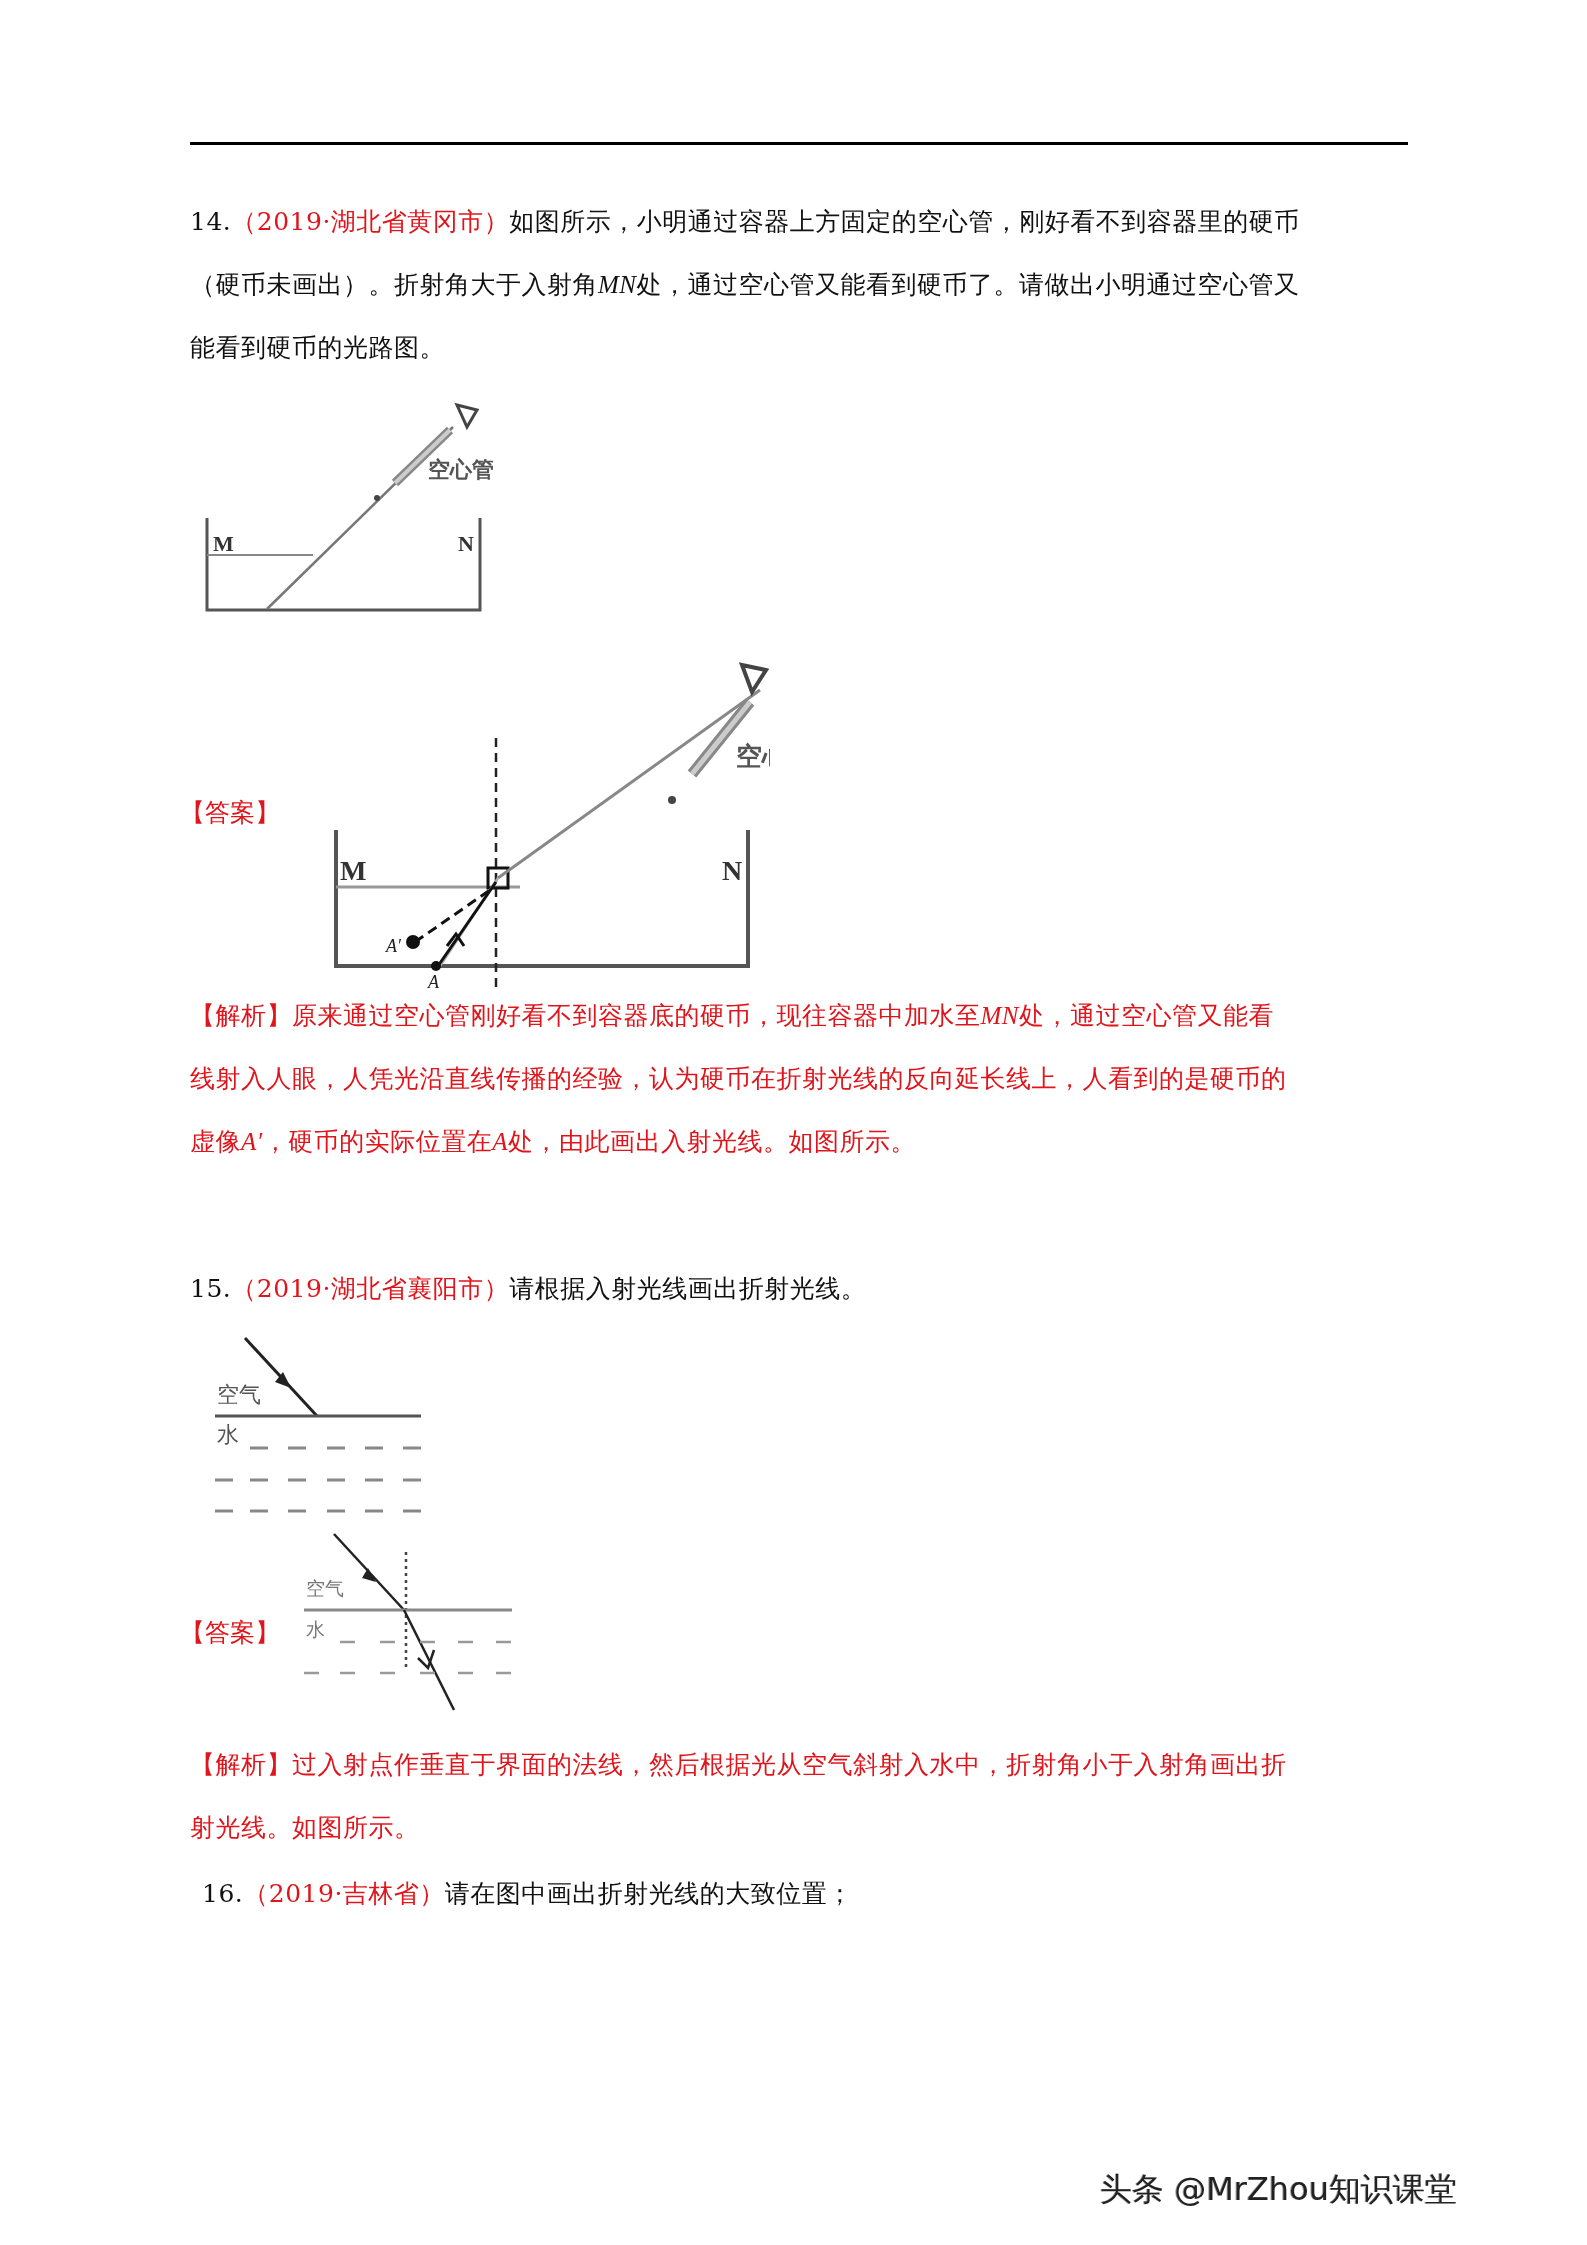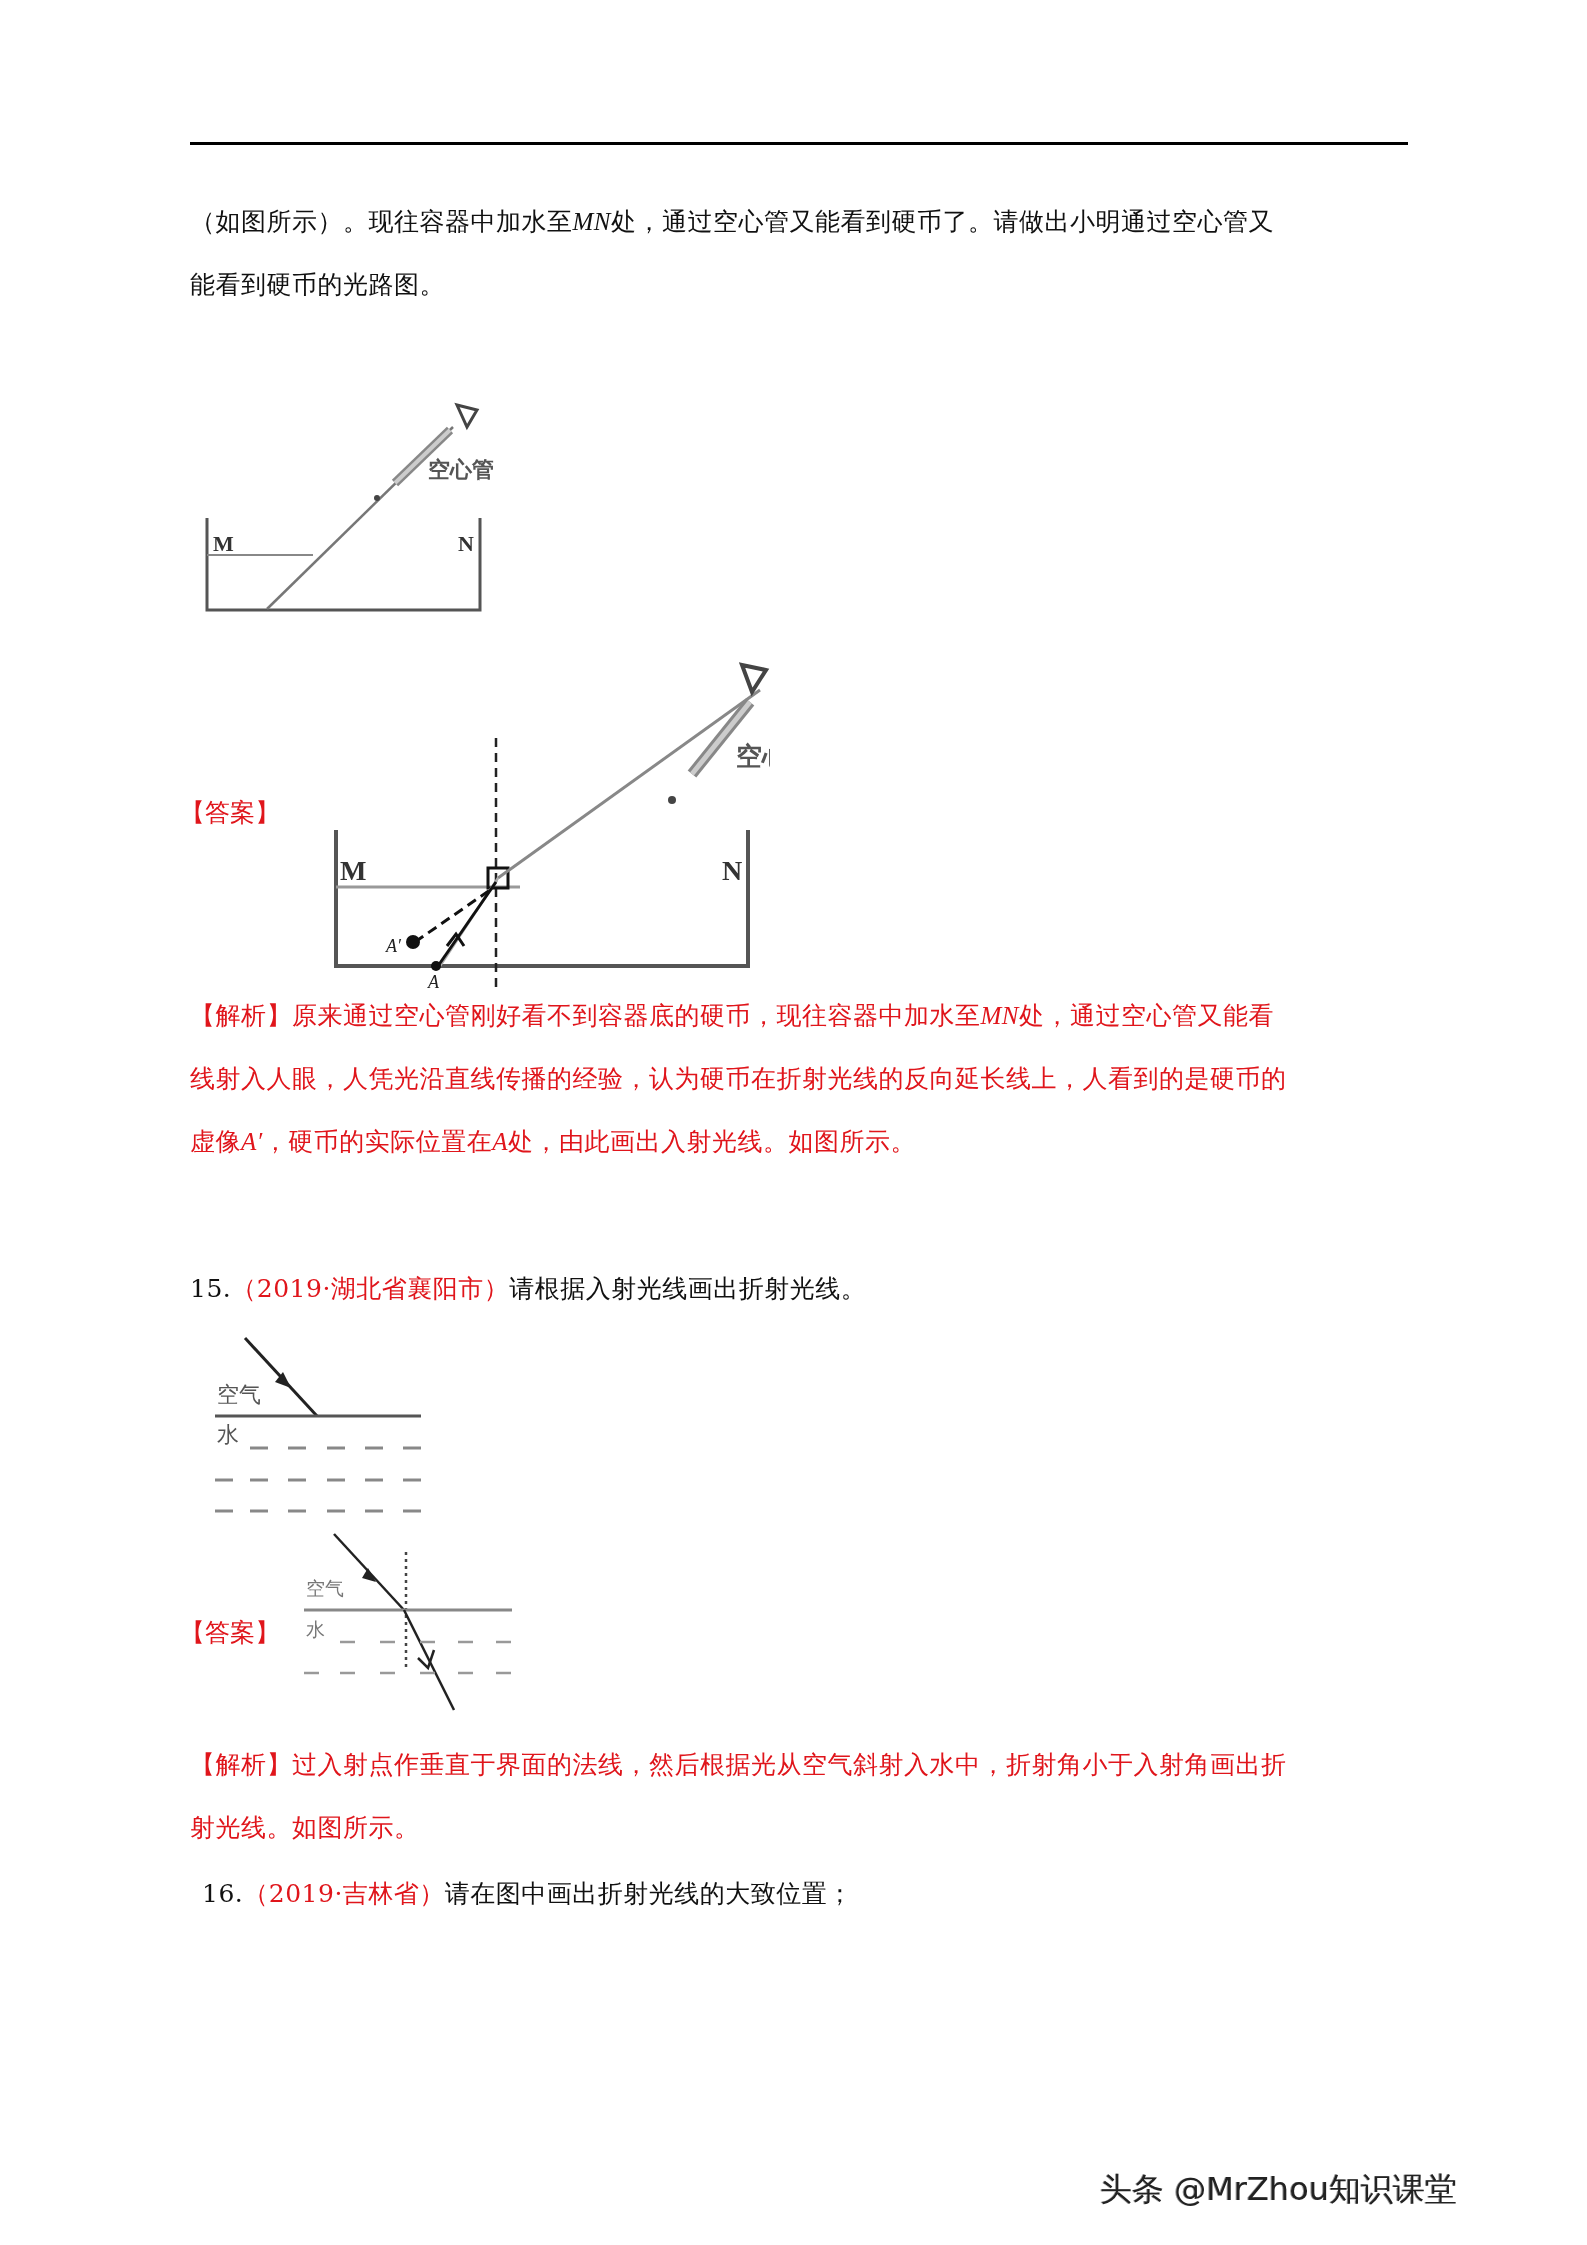--- a/index.html
+++ b/index.html
@@ -16,21 +16,24 @@
                text-shadow: 1px 1px 0 #fff, -1px 0 0 #999; }
   i.math { font-style: italic; font-family: "Liberation Serif", serif; }
 </style>
 </head>
 <body>
 
 <div class="rule"></div>
 
 <div class="para" style="top:190px;">
   <div>
-    <span>（如图所示）。现往容器中加水至</span><i class="math">MN</i><span>处，通过空心管又能看到硬币了。请做出小明通过空心管又</span>
+    <span class="qnum">14.</span><span class="red">（2019·湖北省黄冈市）</span><span>如图所示，小明通过容器上方固定的空心管，刚好看不到容器里的硬币</span>
+  </div>
+  <div>
+    <span>（硬币未画出）。折射角大于入射角</span><i class="math">MN</i><span>处，通过空心管又能看到硬币了。请做出小明通过空心管又</span>
   </div>
   <div>
     <span>能看到硬币的光路图。</span>
   </div>
 </div>
 
 <svg class="diagram" style="left:195px; top:385px;" width="320" height="230" viewBox="0 0 320 230">
 
   <path d="M12 133 L12 225 L285 225 L285 133" fill="none" stroke="#555" stroke-width="3"></path>
 

